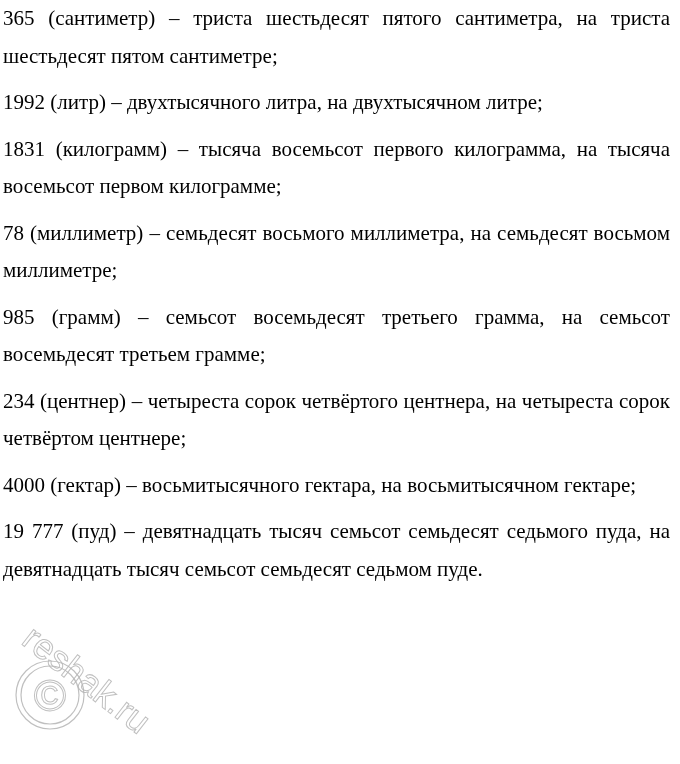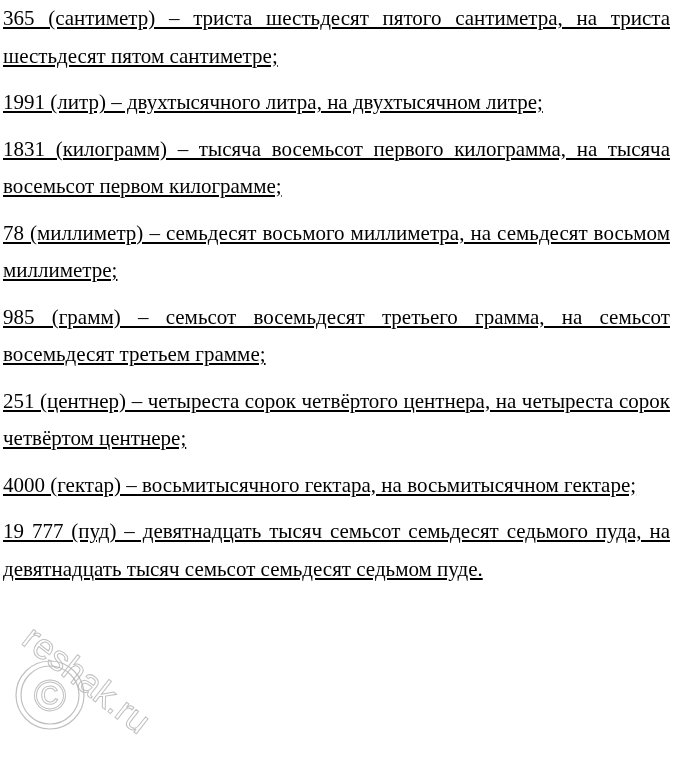--- a/index.html
+++ b/index.html
@@ -21,41 +21,40 @@
       font-family: "Liberation Serif", "DejaVu Serif", serif;
       font-size: 21px;
       line-height: 37.5px;
       color: #000000;
     }
     .para {
       margin: 0 8px 9px 0;
       text-align: justify;
       text-align-last: left;
       hyphens: none;
-      text-decoration: underline;
     }
     .watermark {
       position: absolute;
       left: 8px;
       top: 585px;
       width: 150px;
       height: 180px;
       pointer-events: none;
     }
   </style>
 </head>
 <body>
 
 <div class="doc">
   <p class="para">365 (сантиметр) – триста шестьдесят пятого сантиметра, на триста шестьдесят пятом сантиметре;</p>
-  <p class="para">1991 (литр) – двухтысячного литра, на двухтысячном литре;</p>
+  <p class="para">1992 (литр) – двухтысячного литра, на двухтысячном литре;</p>
   <p class="para">1831 (килограмм) – тысяча восемьсот первого килограмма, на тысяча восемьсот первом килограмме;</p>
   <p class="para">78 (миллиметр) – семьдесят восьмого миллиметра, на семьдесят восьмом миллиметре;</p>
   <p class="para">985 (грамм) – семьсот восемьдесят третьего грамма, на семьсот восемьдесят третьем грамме;</p>
-  <p class="para">251 (центнер) – четыреста сорок четвёртого центнера, на четыреста сорок четвёртом центнере;</p>
+  <p class="para">234 (центнер) – четыреста сорок четвёртого центнера, на четыреста сорок четвёртом центнере;</p>
   <p class="para">4000 (гектар) – восьмитысячного гектара, на восьмитысячном гектаре;</p>
   <p class="para">19 777 (пуд) – девятнадцать тысяч семьсот семьдесят седьмого пуда, на девятнадцать тысяч семьсот семьдесят седьмом пуде.</p>
 </div>
 
 <svg class="watermark" viewBox="0 0 150 180" xmlns="http://www.w3.org/2000/svg">
   <g fill="none" stroke="#b5b5b5" stroke-width="1.2" opacity="0.85">
     <circle cx="42" cy="110" r="34"></circle>
     <circle cx="42" cy="110" r="29"></circle>
   </g>
   <text x="42" y="126" text-anchor="middle" font-family="Liberation Sans, sans-serif" font-size="44" fill="none" stroke="#b5b5b5" stroke-width="1" opacity="0.85">©</text>

